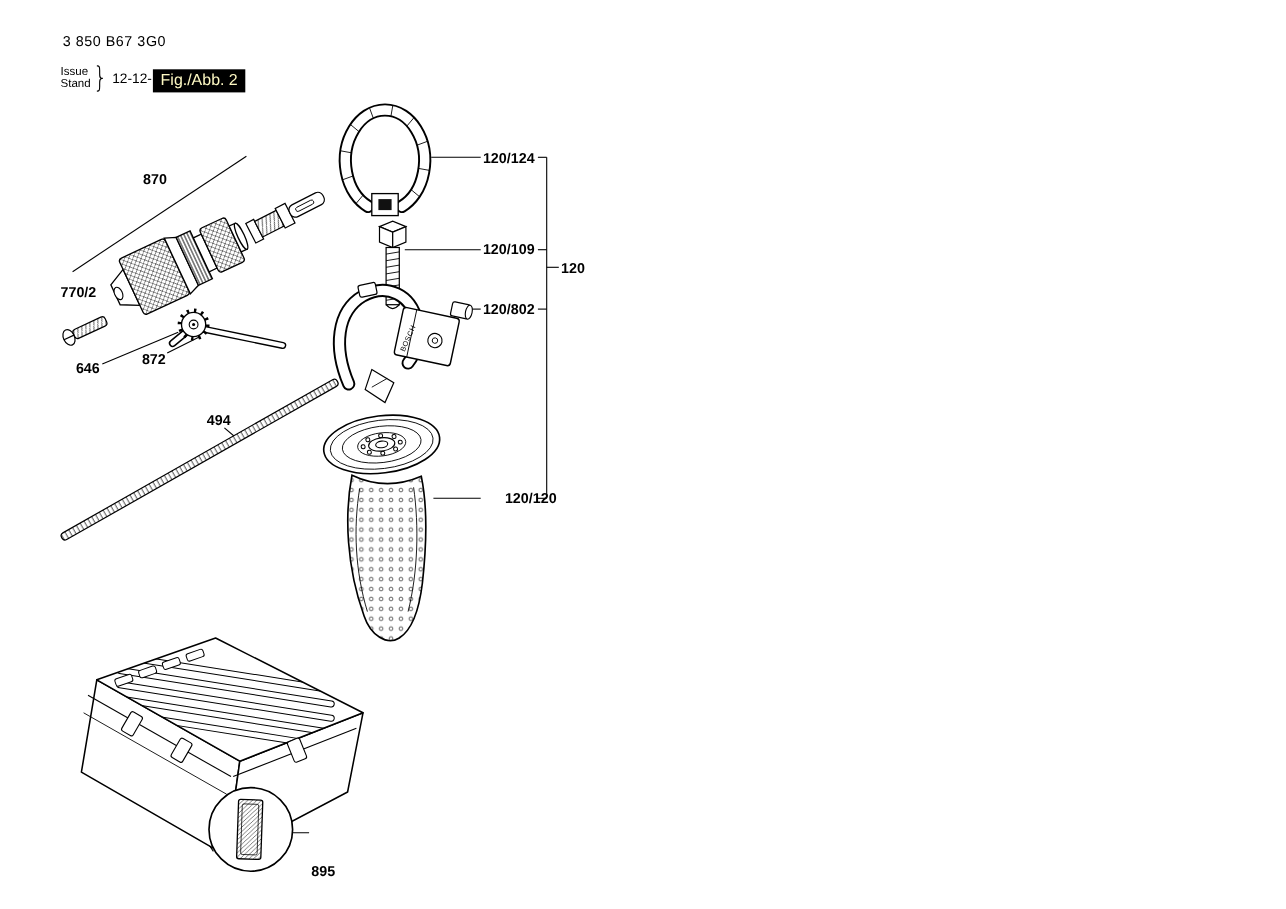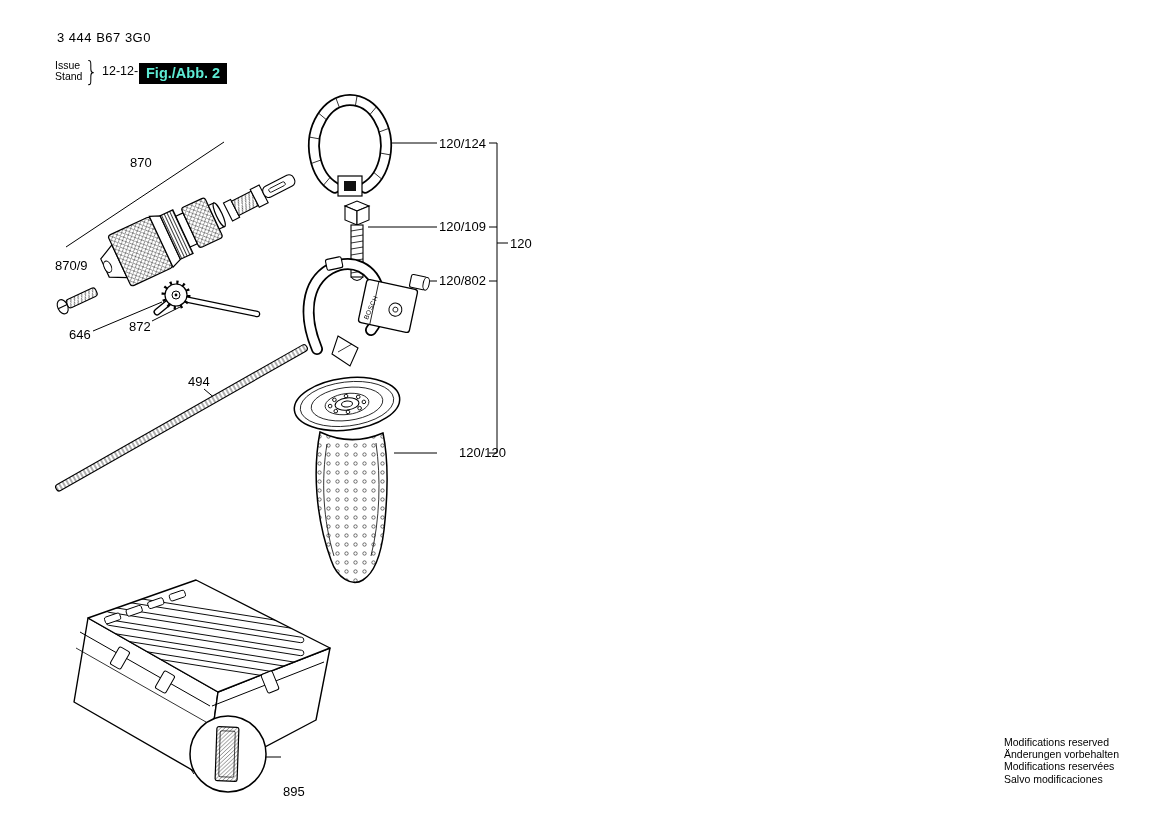--- a/index.html
+++ b/index.html
@@ -1,26 +1,26 @@
 <!DOCTYPE html>
 <html><head>
 <meta charset="utf-8">
 <style>
   html,body{margin:0;padding:0;background:#fff;}
   #page{position:relative;width:1169px;height:826px;background:#fff;overflow:hidden;
         font-family:"Liberation Sans",sans-serif;color:#000;}
   #drawing{position:absolute;left:0;top:0;}
-  .part-label{position:absolute;font-weight:normal;font-size:13px;white-space:nowrap;}
+  .part-label{position:absolute;font-weight:bold;font-size:13px;white-space:nowrap;}
   #doc-number{position:absolute;left:57px;top:30px;font-size:13px;letter-spacing:.5px;}
   #issue-block{position:absolute;left:55px;top:56px;display:flex;align-items:center;}
   #issue-stand{font-size:10.5px;line-height:11.5px;}
   #brace{font-size:26px;font-weight:300;margin:0 2px 0 1px;font-family:"DejaVu Sans",sans-serif;transform:scaleX(.8);}
   #issue-date{font-size:12.5px;}
-  #fig-box{position:absolute;left:139px;top:63px;background:#000;color:#5eead4;
-           font-weight:bold;font-size:14.5px;padding:2px 7px 3px 7px;}
+  #fig-box{position:absolute;left:139px;top:63px;background:#000;color:#fef9c3;
+           font-weight:normal;font-size:14.5px;padding:2px 7px 3px 7px;}
   #footer-notes{position:absolute;left:1004px;top:736px;font-size:10.5px;line-height:12.2px;}
 </style>
 </head>
 <body>
 
 <div id="page">
 
   <svg id="drawing" width="1169" height="826" viewBox="0 0 1169 826">
     <defs>
       <pattern id="knurl" patternUnits="userSpaceOnUse" width="5" height="5">
@@ -223,43 +223,37 @@
 
     <g>
       <circle cx="228" cy="754" r="38" fill="#fff" stroke="#000" stroke-width="1.5"></circle>
       <g transform="rotate(2 227 754)">
         <rect x="216" y="727" width="22" height="54" rx="2" fill="url(#hatch45)" stroke="#000" stroke-width="1.2"></rect>
         <rect x="219.5" y="731" width="15" height="46" rx="1.5" fill="none" stroke="#000" stroke-width="0.7"></rect>
       </g>
     </g>
   </svg>
 
-  <div id="doc-number">3 444 B67 3G0</div>
+  <div id="doc-number">3 850 B67 3G0</div>
   <div id="issue-block">
     <div id="issue-stand">
       <div>Issue</div>
       <div>Stand</div>
     </div>
     <div id="brace">}</div>
     <div id="issue-date">12-12-12</div>
   </div>
   <div id="fig-box">Fig./Abb. 2</div>
 
   <div class="part-label" style="left:130px;top:155px;text-align:right;">870</div>
-  <div class="part-label" style="left:55px;top:258px;">870/9</div>
+  <div class="part-label" style="left:55px;top:258px;">770/2</div>
   <div class="part-label" style="left:69px;top:327px;">646</div>
   <div class="part-label" style="left:129px;top:319px;">872</div>
   <div class="part-label" style="left:188px;top:374px;">494</div>
   <div class="part-label" style="left:439px;top:136px;">120/124</div>
   <div class="part-label" style="left:439px;top:219px;">120/109</div>
   <div class="part-label" style="left:439px;top:273px;">120/802</div>
   <div class="part-label" style="left:510px;top:236px;">120</div>
   <div class="part-label" style="left:439px;top:445px;margin-left:20px;">120/120</div>
   <div class="part-label" style="left:283px;top:784px;">895</div>
 
-  <div id="footer-notes">
-    <div>Modifications reserved</div>
-    <div>Änderungen vorbehalten</div>
-    <div>Modifications reservées</div>
-    <div>Salvo modificaciones</div>
-  </div>
 
 </div>
 
 </body></html>

